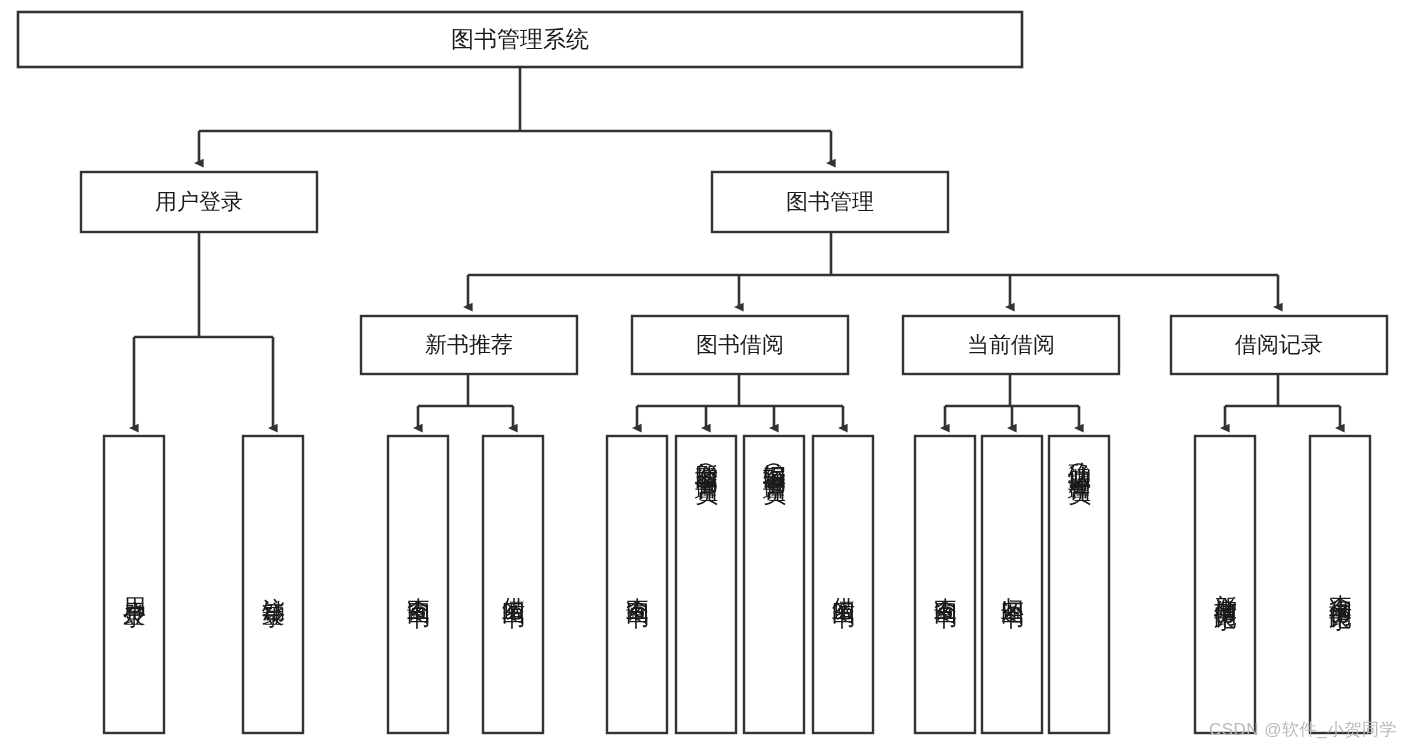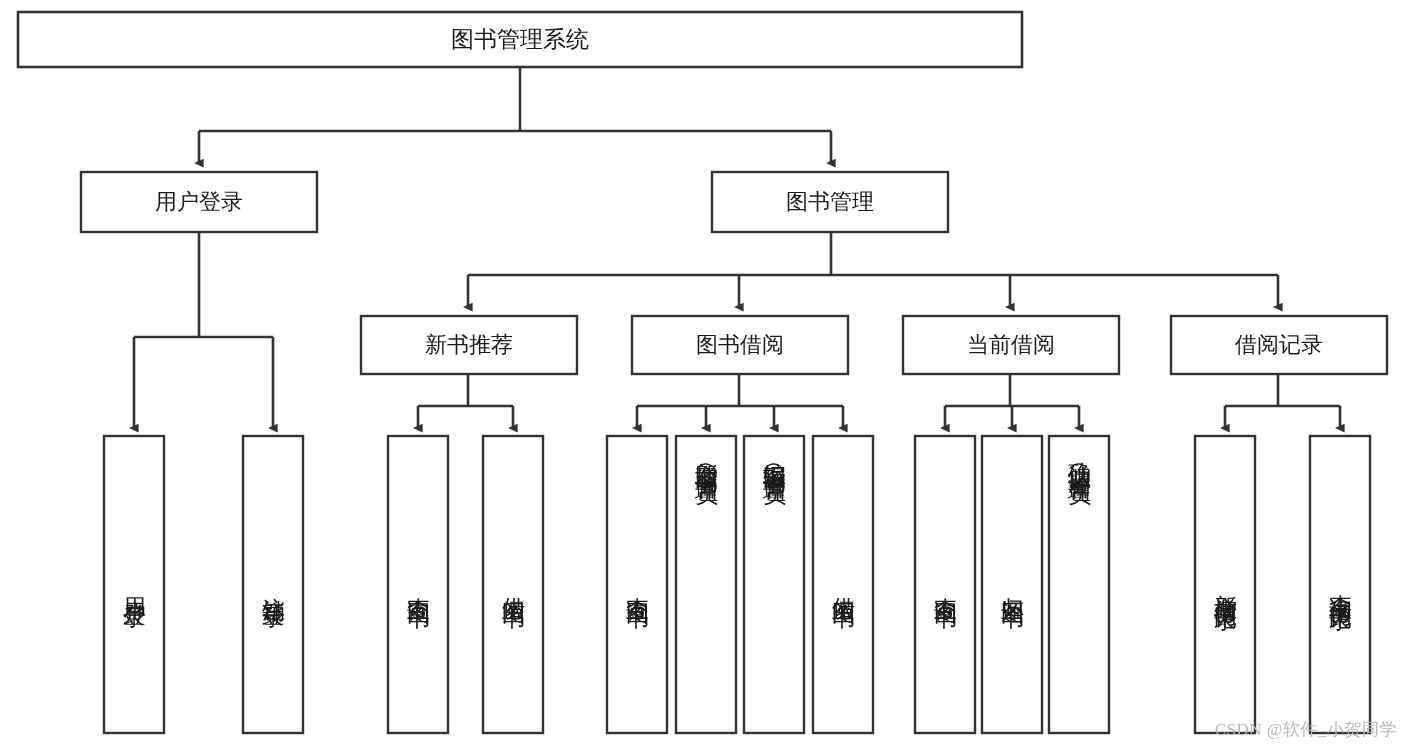--- a/index.html
+++ b/index.html
@@ -71,21 +71,21 @@
     font-size: 23px;
     line-height: 1.12;
     letter-spacing: 3px;
     color: #1a1a1a;
     white-space: nowrap;
   }
   .watermark {
     position: absolute;
     right: 8px;
     bottom: 6px;
-    font-family: Liberation Serif, serif;
+    font-family: Liberation Sans, sans-serif;
     font-size: 17px;
     color: #b9b9b9;
     letter-spacing: 0.5px;
     white-space: nowrap;
   }
 </style>
 </head>
 <body>
 
 <div id="diagram-root">

